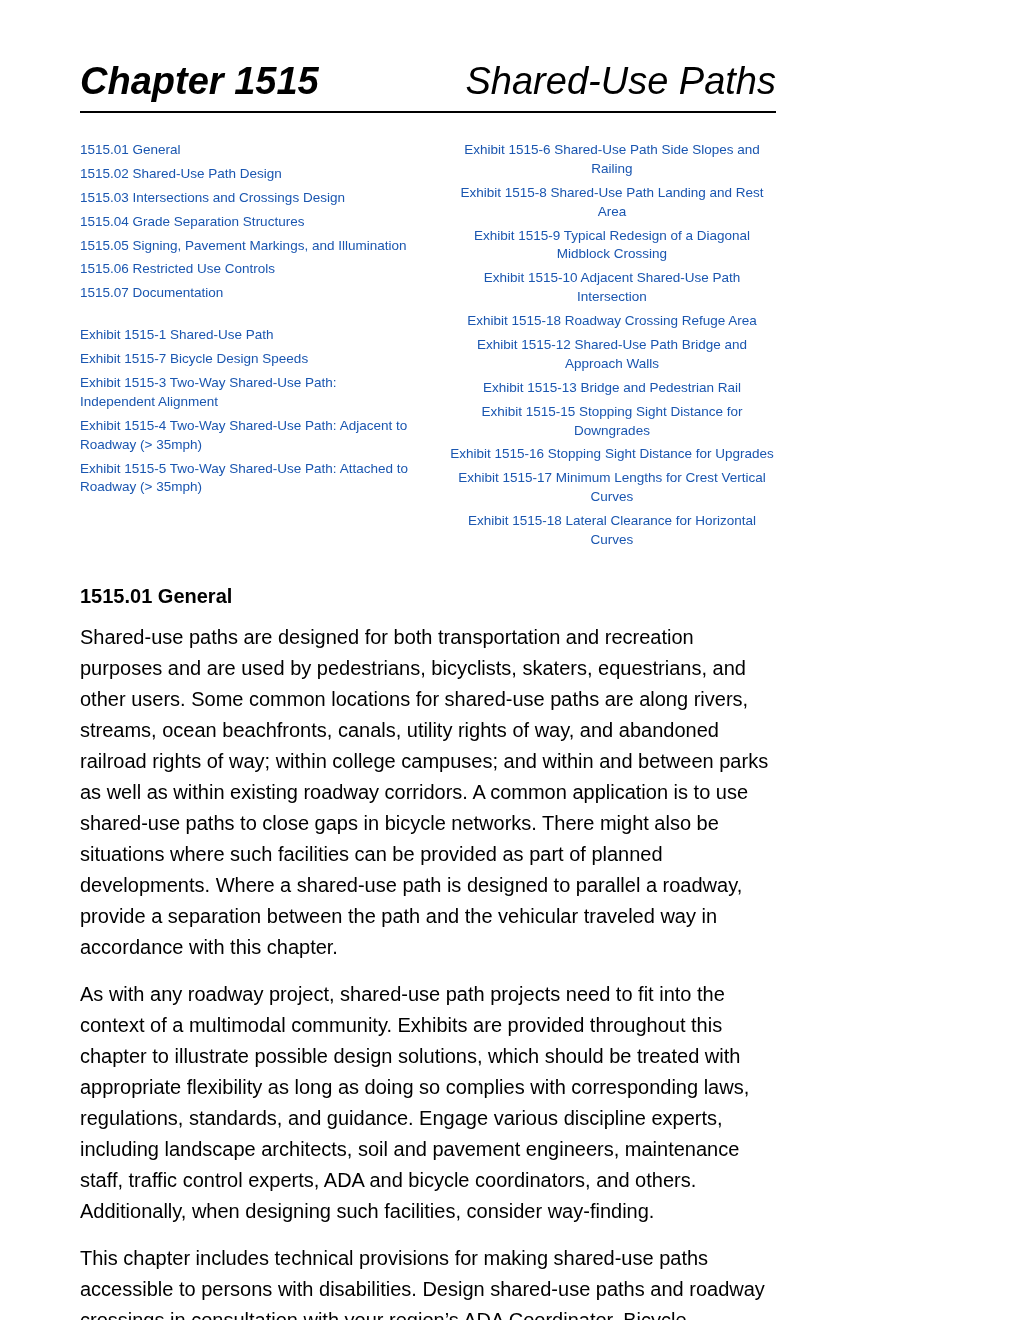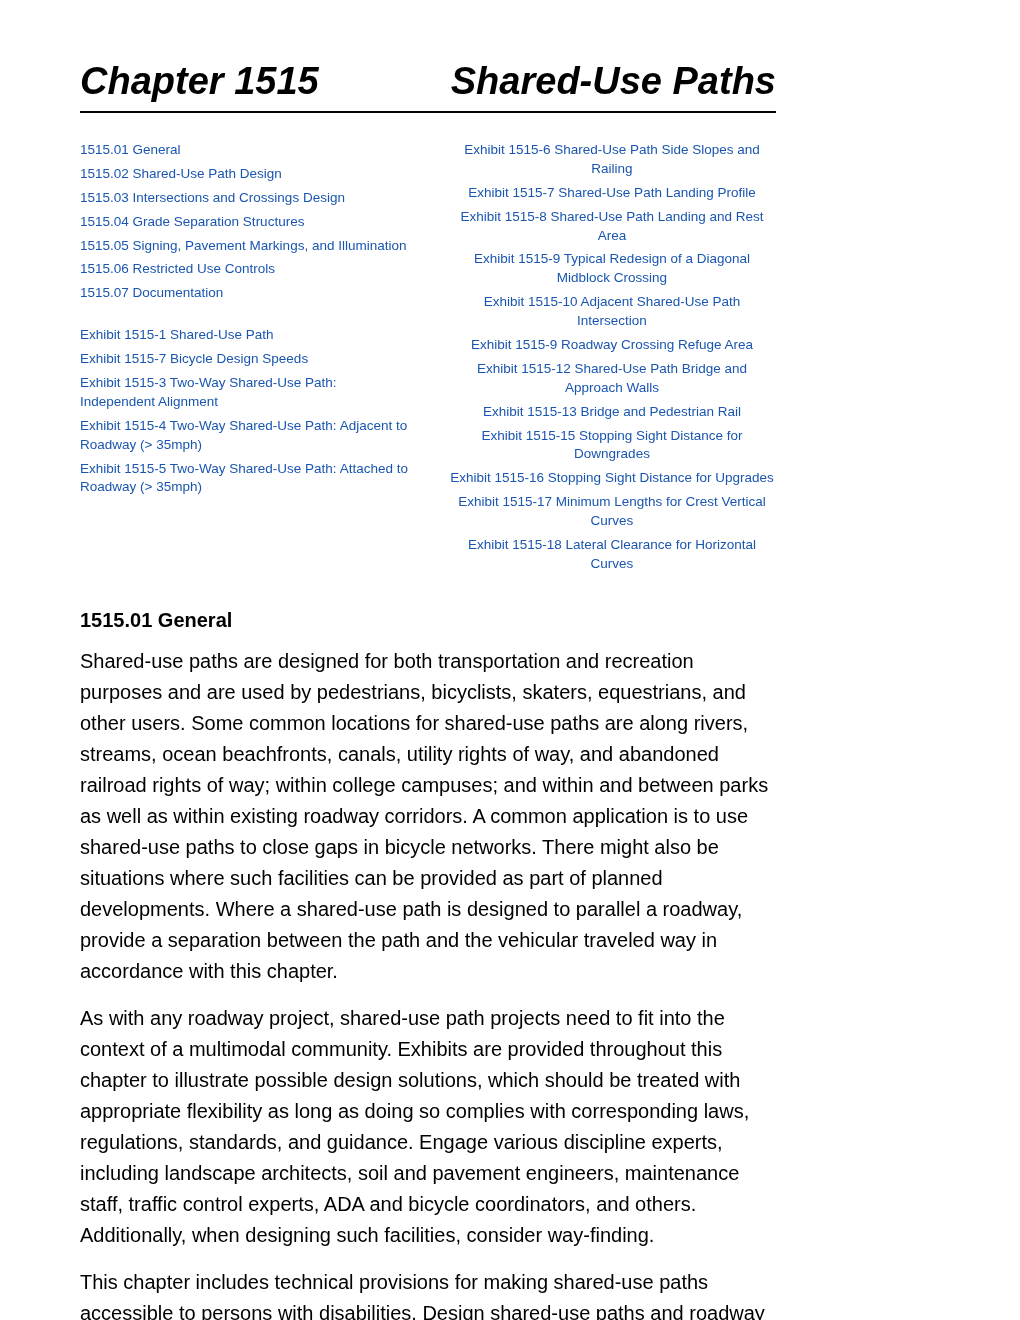--- a/index.html
+++ b/index.html
@@ -27,21 +27,21 @@
     }
     .header-chapter {
       font-size: 38px;
       font-style: italic;
       font-weight: bold;
       color: #000;
     }
     .header-title {
       font-size: 38px;
       font-style: italic;
-      font-weight: bold;
+      font-weight: normal;
       color: #000;
     }
     .toc-container {
       display: flex;
       gap: 0;
       margin-bottom: 30px;
     }
     .toc-left {
       flex: 1;
       padding-right: 30px;
@@ -118,25 +118,24 @@
       <div class="toc-spacer"></div>
 
       <a class="toc-link" href="#">Exhibit 1515-1 Shared-Use Path</a>
       <a class="toc-link" href="#">Exhibit 1515-7 Bicycle Design Speeds</a>
       <a class="toc-link" href="#" style="display:block; margin-bottom:5px;">Exhibit 1515-3 Two-Way Shared-Use Path: Independent Alignment</a>
       <a class="toc-link" href="#" style="display:block; margin-bottom:5px;">Exhibit 1515-4 Two-Way Shared-Use Path: Adjacent to Roadway (&gt; 35mph)</a>
       <a class="toc-link" href="#" style="display:block; margin-bottom:5px;">Exhibit 1515-5 Two-Way Shared-Use Path: Attached to Roadway (&gt; 35mph)</a>
     </div>
     <div class="toc-right">
       <a class="toc-link" href="#">Exhibit 1515-6 Shared-Use Path Side Slopes and Railing</a>
-      <a class="toc-link" href="#">Exhibit 1515-7 Shared-Use Path Landing Profile</a>
       <a class="toc-link" href="#">Exhibit 1515-8 Shared-Use Path Landing and Rest Area</a>
       <a class="toc-link" href="#" style="display:block; margin-bottom:5px;">Exhibit 1515-9 Typical Redesign of a Diagonal Midblock Crossing</a>
       <a class="toc-link" href="#">Exhibit 1515-10 Adjacent Shared-Use Path Intersection</a>
-      <a class="toc-link" href="#">Exhibit 1515-9 Roadway Crossing Refuge Area</a>
+      <a class="toc-link" href="#">Exhibit 1515-18 Roadway Crossing Refuge Area</a>
       <a class="toc-link" href="#">Exhibit 1515-12 Shared-Use Path Bridge and Approach Walls</a>
       <a class="toc-link" href="#">Exhibit 1515-13 Bridge and Pedestrian Rail</a>
       <a class="toc-link" href="#">Exhibit 1515-15 Stopping Sight Distance for Downgrades</a>
       <a class="toc-link" href="#">Exhibit 1515-16 Stopping Sight Distance for Upgrades</a>
       <a class="toc-link" href="#">Exhibit 1515-17 Minimum Lengths for Crest Vertical Curves</a>
       <a class="toc-link" href="#">Exhibit 1515-18 Lateral Clearance for Horizontal Curves</a>
     </div>
   </div>
 
   <h2 class="section-heading">1515.01 General</h2>

